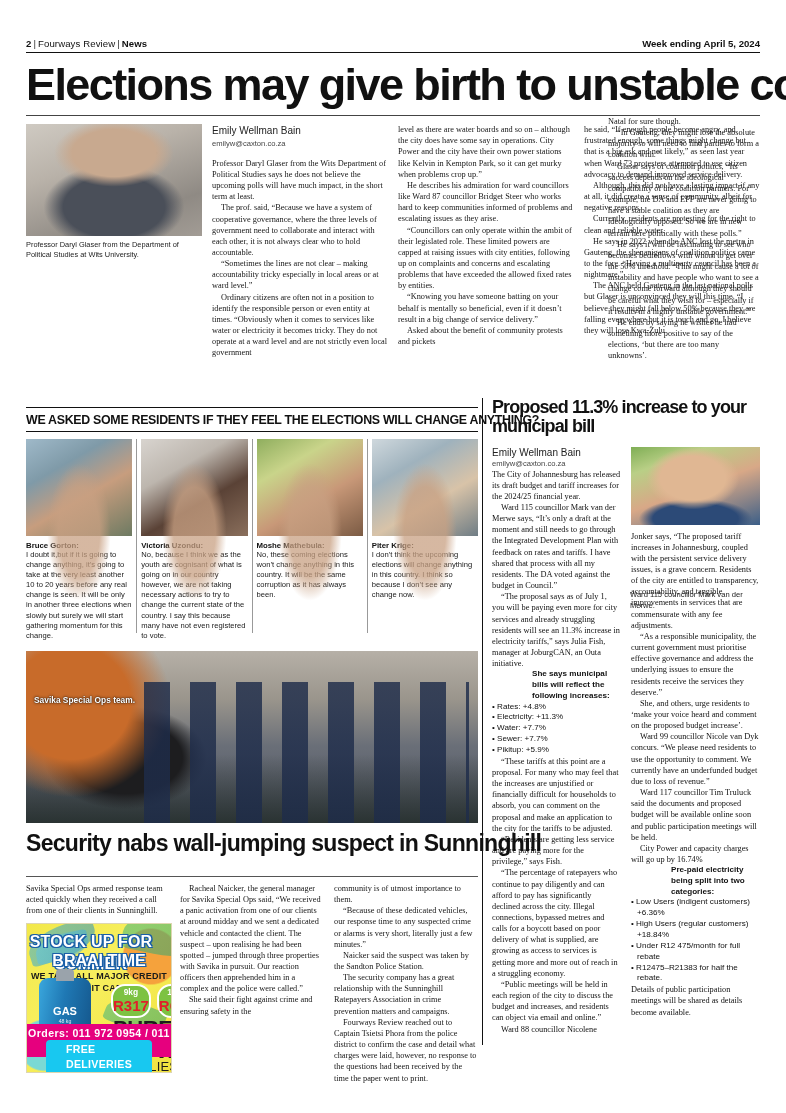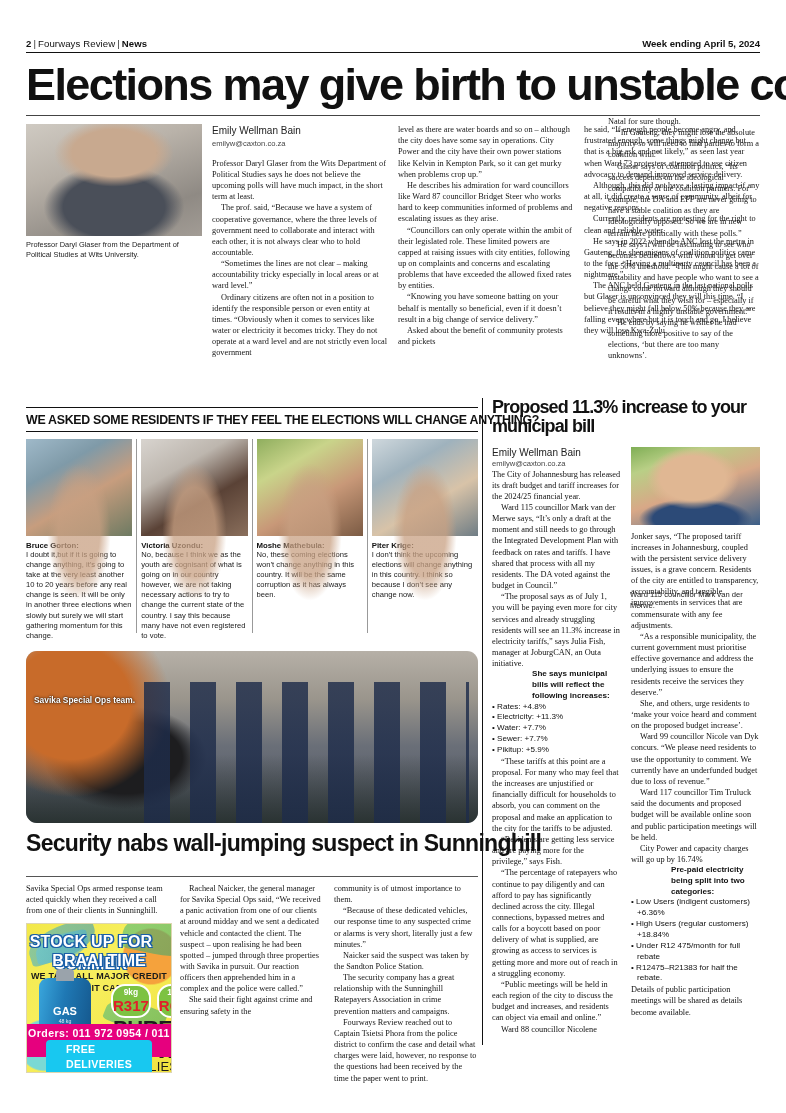--- a/index.html
+++ b/index.html
@@ -157,21 +157,20 @@
     margin-top: 0px;
   }
 
   
   .sec-photo {
     height: 172px;
     margin-top: 10px;
     background: linear-gradient(180deg,#b6b0a7 0%,#9a958c 28%,#6a6f78 55%,#4e5360 100%);
     position: relative;
     overflow: hidden;
-    border-radius: 11px;
   }
   .sec-photo::before {
     content:"";
     position:absolute; inset:0;
     background:
       radial-gradient(ellipse 22% 55% at 10% 30%, #c86b2a 0 60%, rgba(0,0,0,0) 100%),
       radial-gradient(ellipse 18% 30% at 22% 62%, #1d1d1f 0 70%, rgba(0,0,0,0) 100%),
       linear-gradient(180deg, rgba(0,0,0,0) 60%, rgba(30,40,35,.75) 100%);
   }
   .sec-photo .figures {

